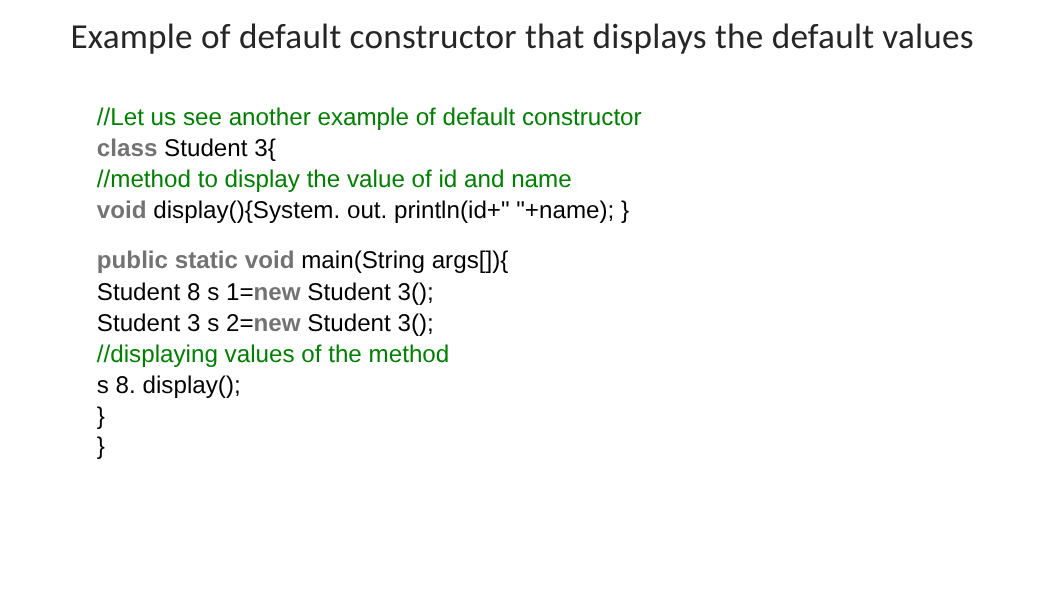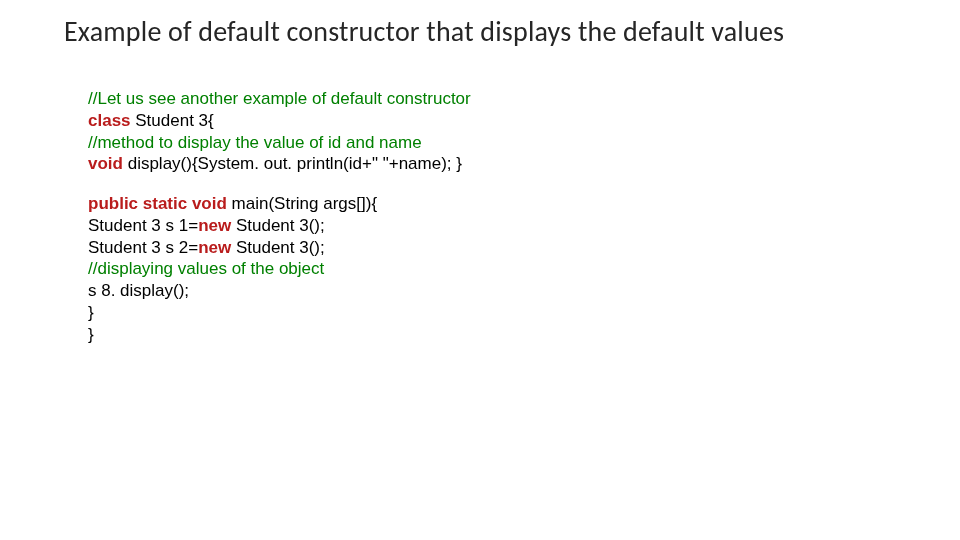--- a/index.html
+++ b/index.html
@@ -9,56 +9,56 @@
     height: 540px;
     background: #ffffff;
     font-family: Calibri, "Segoe UI", sans-serif;
     color: #000000;
     overflow: hidden;
   }
   .slide {
     padding: 16px 64px 0 64px;
   }
   .title {
-    font-size: 28px;
+    font-size: 32px;
     font-weight: 400;
     color: #262626;
     line-height: 1.15;
     margin: 0 0 40px 0;
     letter-spacing: 0.2px;
   }
   .code {
     margin-left: 24px;
     font-family: Verdana, Geneva, sans-serif;
-    font-size: 17px;
+    font-size: 22px;
     line-height: 1.28;
     color: #000000;
   }
   .code .line {
     white-space: pre;
   }
   .comment { color: #008000; }
-  .kw { color: #b91c1c; font-weight: bold; }
+  .kw { color: #737373; font-weight: bold; }
   .block-gap { height: 18px; }
 </style>
 </head>
 <body>
 
 <div class="slide">
   <h1 class="title">Example of default constructor that displays the default values</h1>
 
   <div class="code">
     <div class="line"><span class="comment">//Let us see another example of default constructor</span></div>
     <div class="line"><span class="kw">class</span><span> Student 3{</span></div>
     <div class="line"><span class="comment">//method to display the value of id and name</span></div>
     <div class="line"><span class="kw">void</span><span> display(){System. out. println(id+" "+name); }</span></div>
 
     <div class="block-gap"></div>
 
     <div class="line"><span class="kw">public static void</span><span> main(String args[]){</span></div>
-    <div class="line"><span>Student 3 s 1=</span><span class="kw">new</span><span> Student 3();</span></div>
+    <div class="line"><span>Student 8 s 1=</span><span class="kw">new</span><span> Student 3();</span></div>
     <div class="line"><span>Student 3 s 2=</span><span class="kw">new</span><span> Student 3();</span></div>
-    <div class="line"><span class="comment">//displaying values of the object</span></div>
+    <div class="line"><span class="comment">//displaying values of the method</span></div>
     <div class="line"><span>s 8. display();</span></div>
     <div class="line"><span>}</span></div>
     <div class="line"><span>}</span></div>
   </div>
 </div>
 
 </body></html>

